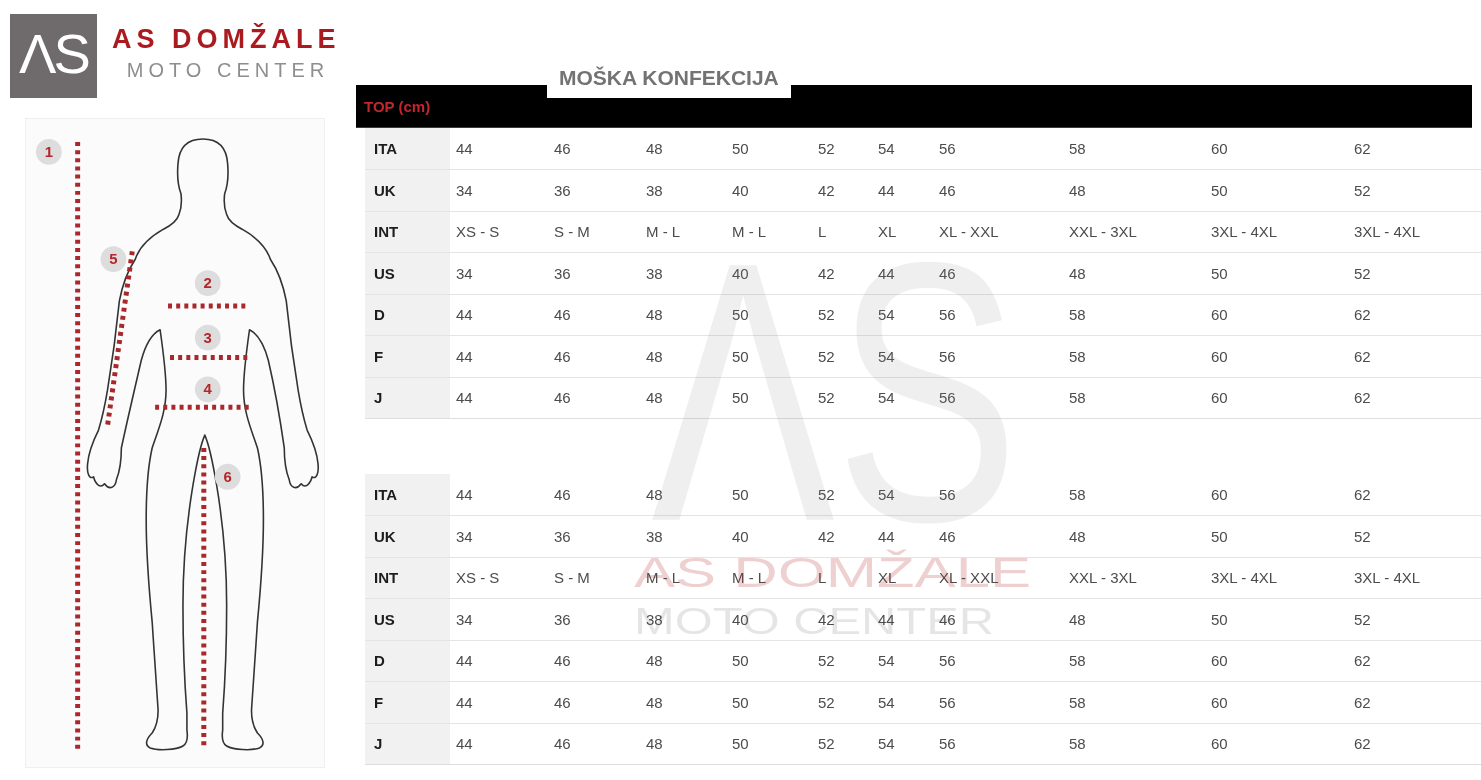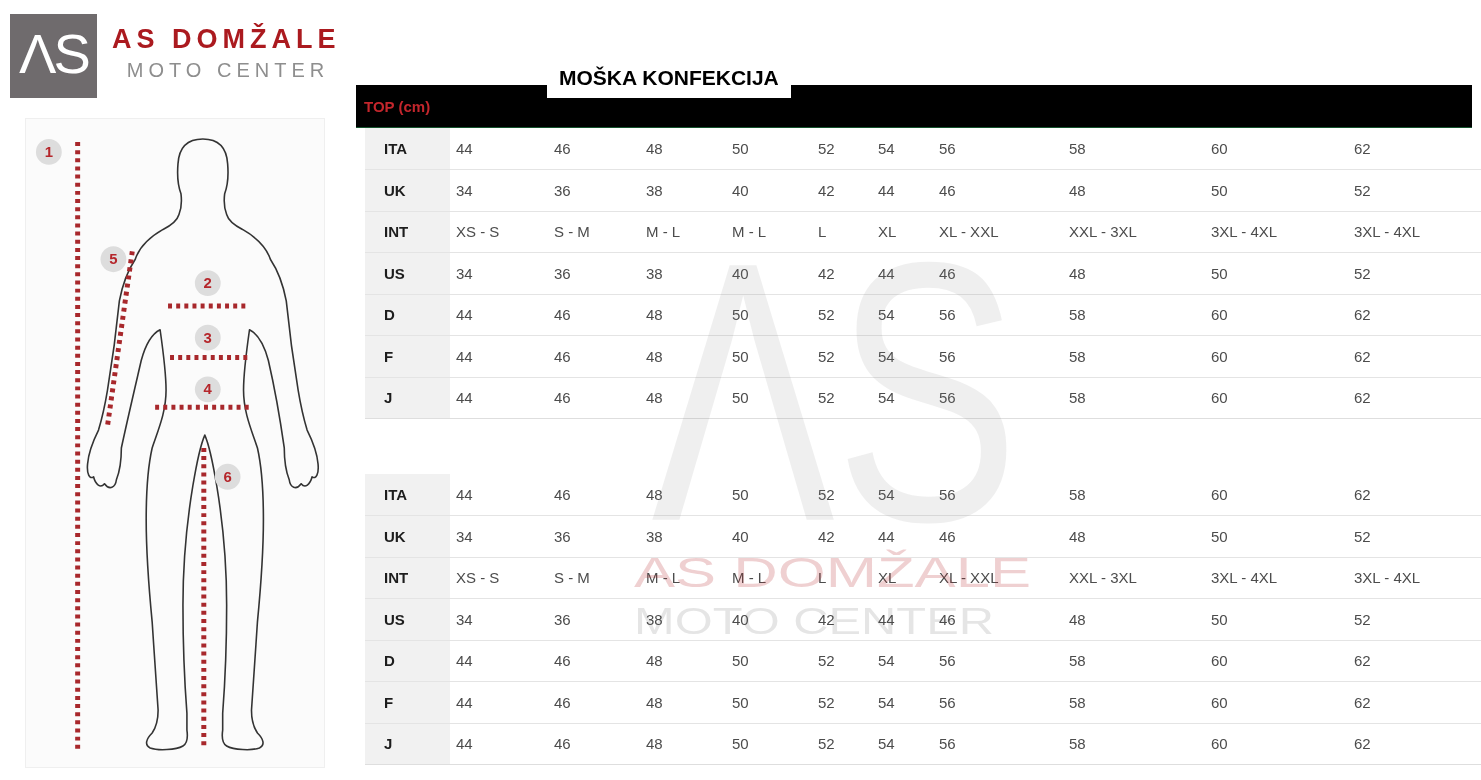--- a/index.html
+++ b/index.html
@@ -10,40 +10,40 @@
   .logo-box{position:absolute;left:10px;top:14px;width:87px;height:84px;
             background:#6f6b6d;display:flex;align-items:center;justify-content:center;}
   .logo-mark{color:#ffffff;font-size:56px;line-height:1;letter-spacing:-3px;
              font-weight:400;padding-bottom:4px;}
   .brand{position:absolute;left:112px;top:24px;width:232px;text-align:center;}
   .brand-name{font-size:27px;font-weight:bold;color:#ab1a1f;letter-spacing:5px;white-space:nowrap;text-align:left;}
   .brand-sub{font-size:20px;color:#8e8e8e;letter-spacing:5px;margin-top:4px;white-space:nowrap;}
 
   
   .page-title{position:absolute;left:547px;top:64px;z-index:3;background:#ffffff;
-              padding:2px 12px 8px;font-size:21px;font-weight:bold;color:#000000;}
+              padding:2px 12px 8px;font-size:21px;font-weight:bold;color:#737373;}
 
   
   .figure-panel{position:absolute;left:25px;top:118px;width:300px;height:650px;
                 background:#fbfbfb;border:1px solid #efefef;box-sizing:border-box;}
   .figure-panel svg{display:block;}
 
   
   .section-band{position:absolute;left:356px;width:1116px;height:43px;background:#000000;
                 border-bottom:1px solid #14532d;box-sizing:border-box;z-index:1;}
   #band-top{top:85px;} #band-bottom{top:431px;}
   .section-heading{font-size:15px;font-weight:bold;color:#c3262c;padding:13px 0 0 8px;}
 
   .size-table{position:absolute;left:365px;width:1116px;border-collapse:collapse;
               table-layout:fixed;z-index:1;border-bottom:1px solid #dedede;}
   #table-top{top:128px;} #table-bottom{top:474px;}
   .size-table tr{height:41.5px;}
   .size-table tr:not(:first-child) th,
   .size-table tr:not(:first-child) td{border-top:1px solid #e4e4e4;}
-  .size-table th{background:#f1f1f1;text-align:left;padding-left:19px;
+  .size-table th{background:#f1f1f1;text-align:left;padding-left:9px;
                  font-size:15px;font-weight:bold;color:#1d1d1d;}
   .size-table td{font-size:15px;color:#4c4c4c;padding-left:6px;}
 
   
   .watermark{position:absolute;z-index:4;pointer-events:none;}
   #wm-mark{left:650px;top:233px;}
   #wm-line1{left:633px;top:545px;}
   #wm-line2{left:633px;top:598px;}
 </style>
 </head>

